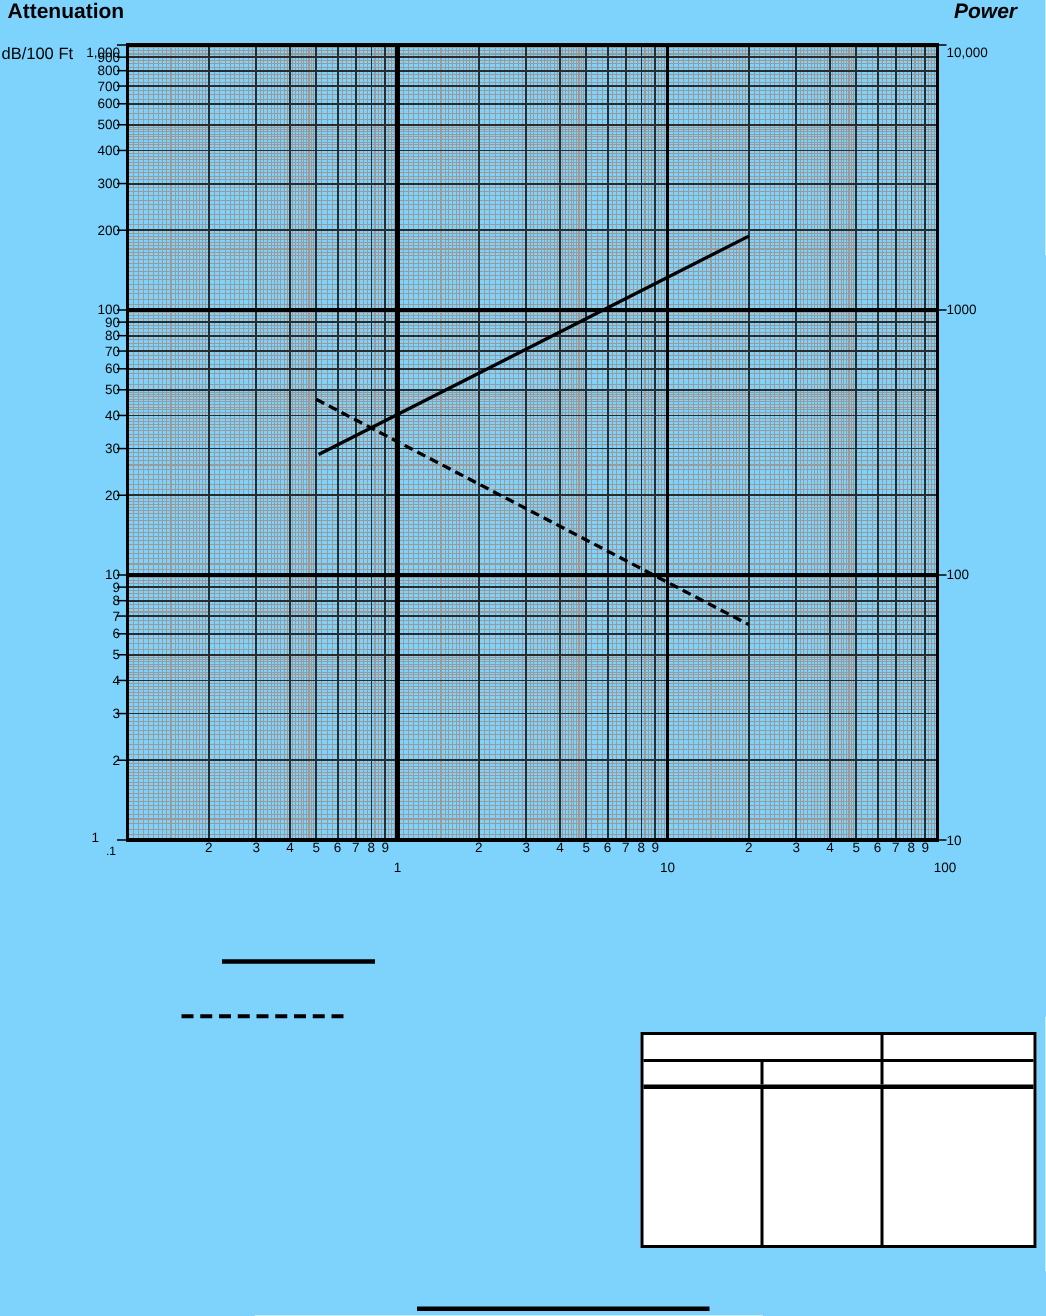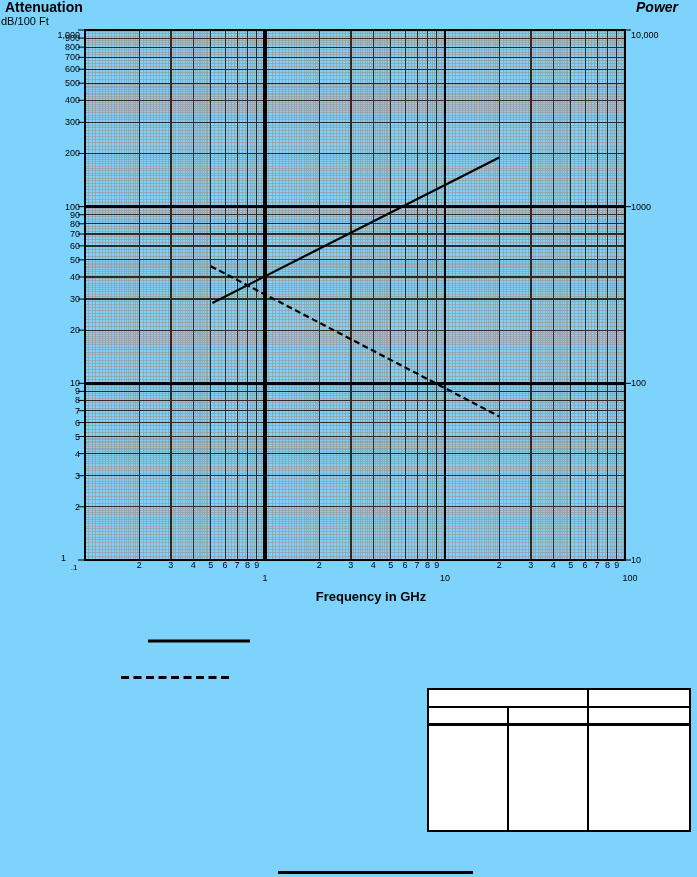--- a/index.html
+++ b/index.html
@@ -1,20 +1,20 @@
 <!DOCTYPE html>
 <html><head>
 <meta charset="utf-8">
 <style>
   html,body{margin:0;padding:0;background:#fff;}
   .page{position:relative;width:697px;height:877px;background:#7dd3fc;overflow:hidden;
         font-family:"Liberation Sans",sans-serif;color:#000;}
   .abs{position:absolute;}
   .att-title{left:5px;top:-1px;font-size:14px;font-weight:bold;}
-  .att-units{left:1px;top:15px;font-size:11px;}
+  .att-units{left:1px;top:30px;font-size:11px;}
   .power-title{left:636px;top:-1px;font-size:14px;font-weight:bold;font-style:italic;}
   .freq-label{left:271px;top:589px;width:200px;text-align:center;font-size:13px;font-weight:bold;}
   #chart-svg{position:absolute;left:0;top:0;}
   .legend-svg{position:absolute;left:100px;top:625px;}
   
   .tbl{position:absolute;left:427px;top:688px;width:260px;height:140px;
        border:2px solid #000;display:flex;flex-direction:column;background:#fff;}
   .trow{display:flex;min-height:0;}
   .r1{height:16px;border-bottom:2px solid #000;}
   .r2{height:15px;border-bottom:3px solid #000;}
@@ -137,21 +137,20 @@
         <text x="265" y="581" text-anchor="middle" font-size="9">1</text>
         <text x="445" y="581" text-anchor="middle" font-size="9">10</text>
         <text x="630" y="581" text-anchor="middle" font-size="9">100</text>
       </g>
       <g>
         <path d="M212.4 303.0L499.2 157.4" fill="none" stroke="#000000" stroke-width="2.2"></path>
         <path d="M210.8 266.2L499.2 416.4" fill="none" stroke="#000000" stroke-width="2.2" stroke-dasharray="6,3.5"></path>
       </g>
     </svg>
 
-  <div class="abs freq-label">Frequency in GHz</div>
 
   <svg class="legend-svg" width="220" height="70">
     <line x1="48" y1="16" x2="150" y2="16" stroke="#000" stroke-width="3"></line>
     <line x1="21" y1="52.5" x2="131" y2="52.5" stroke="#000" stroke-width="2.8" stroke-dasharray="8,4.5"></line>
   </svg>
 
   <div class="tbl">
     <div class="trow r1">
       <div class="tcell w158"></div>
       <div class="tcell last"></div>

